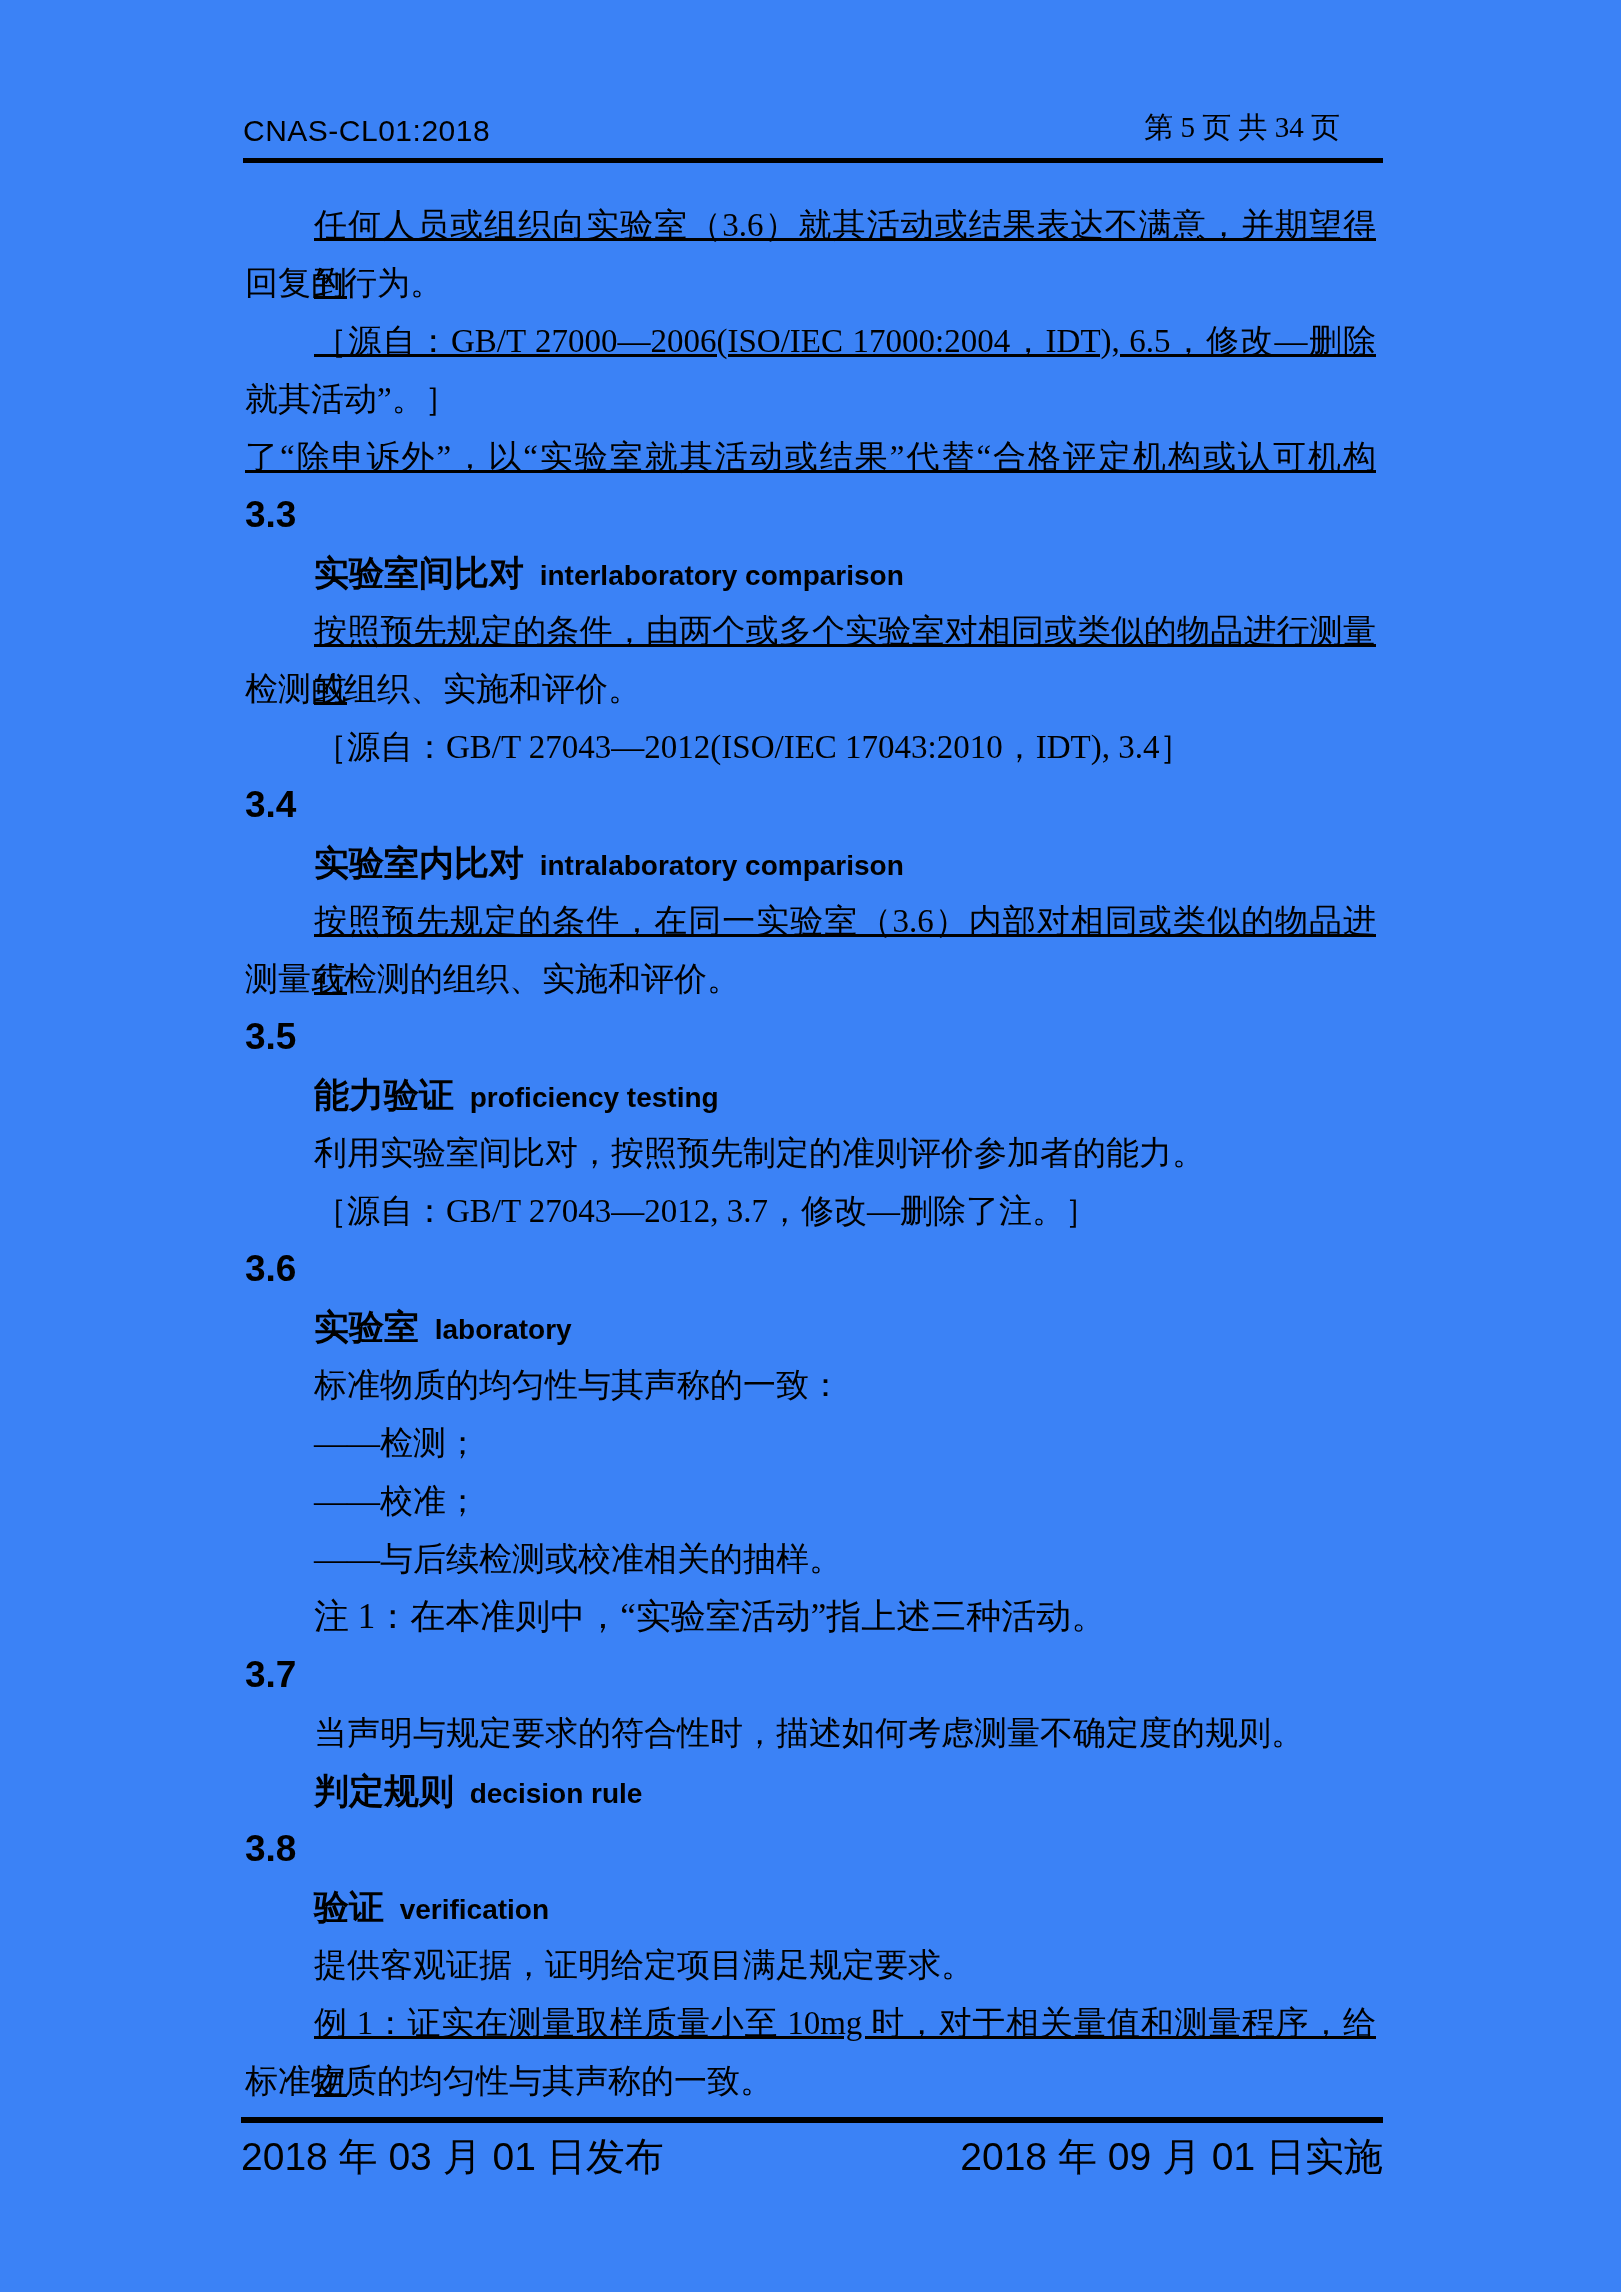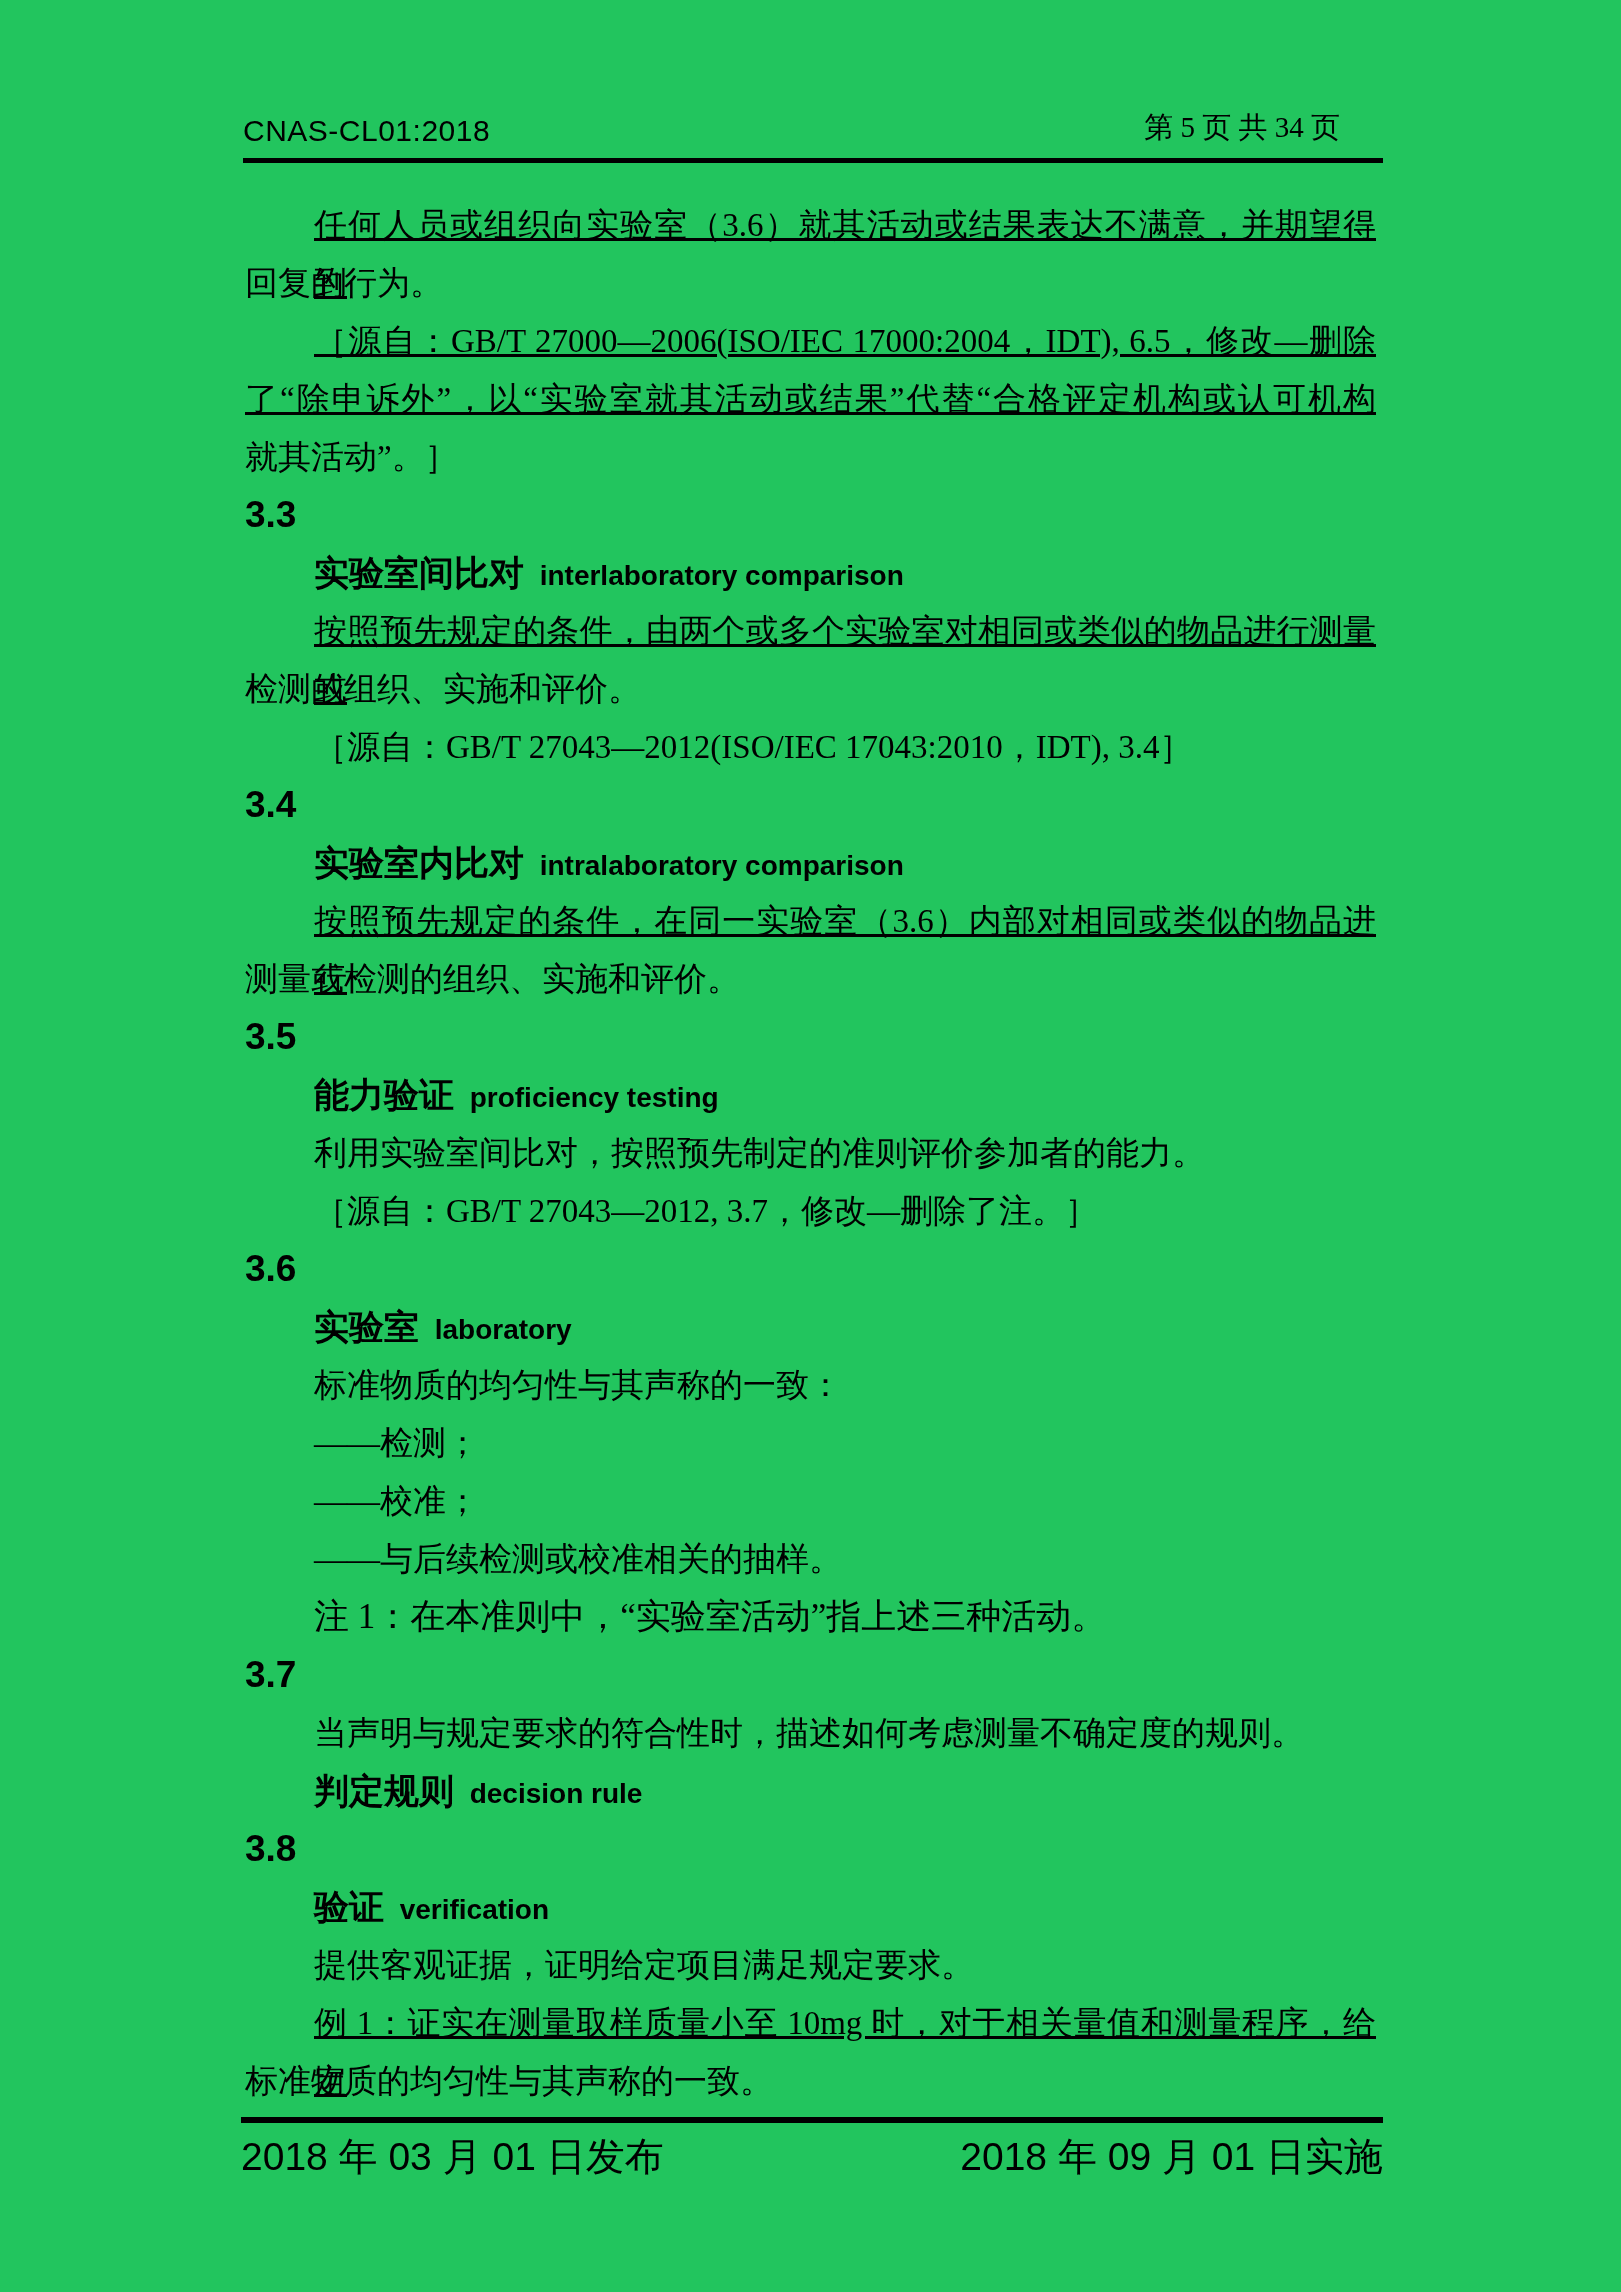--- a/index.html
+++ b/index.html
@@ -1,18 +1,18 @@
 <!DOCTYPE html>
 <html><head>
 <meta charset="utf-8">
 <style>
   html,body { margin:0; padding:0; background:#888; }
   .page {
     position:relative; width:1621px; height:2293px; margin:0 auto;
-    background:#22c55e; color:#000;
+    background:#3b82f6; color:#000;
     font-family:"Liberation Serif","DejaVu Serif",serif;
     overflow:hidden;
   }
   
   .header { position:absolute; left:243px; top:108px; width:1140px; }
   .header-row {
     display:flex; justify-content:space-between; align-items:flex-end;
     font-family:"Liberation Sans","DejaVu Sans",sans-serif;
     font-size:30px; padding-bottom:9.8px;
   }
@@ -50,22 +50,22 @@
       <span class="doc-code">CNAS-CL01:2018</span>
       <span class="page-info">第 5 页 共 34 页</span>
     </div>
     <div class="header-rule"></div>
   </div>
 
   <div class="content">
     <div class="line ind just">任何人员或组织向实验室（3.6）就其活动或结果表达不满意，并期望得到</div>
     <div class="line">回复的行为。</div>
     <div class="line src ind just">［源自：GB/T 27000—2006(ISO/IEC 17000:2004，IDT), 6.5，修改—删除</div>
+    <div class="line src">就其活动”。］</div>
     <div class="line src just">了“除申诉外”，以“实验室就其活动或结果”代替“合格评定机构或认可机构</div>
-    <div class="line src">就其活动”。］</div>
 
     <div class="line sn">3.3</div>
     <div class="line term ind">
       <span class="term-zh">实验室间比对</span><span class="term-en">interlaboratory comparison</span>
     </div>
     <div class="line ind just">按照预先规定的条件，由两个或多个实验室对相同或类似的物品进行测量或</div>
     <div class="line">检测的组织、实施和评价。</div>
     <div class="line src ind">［源自：GB/T 27043—2012(ISO/IEC 17043:2010，IDT), 3.4］</div>
 
     <div class="line sn">3.4</div>

